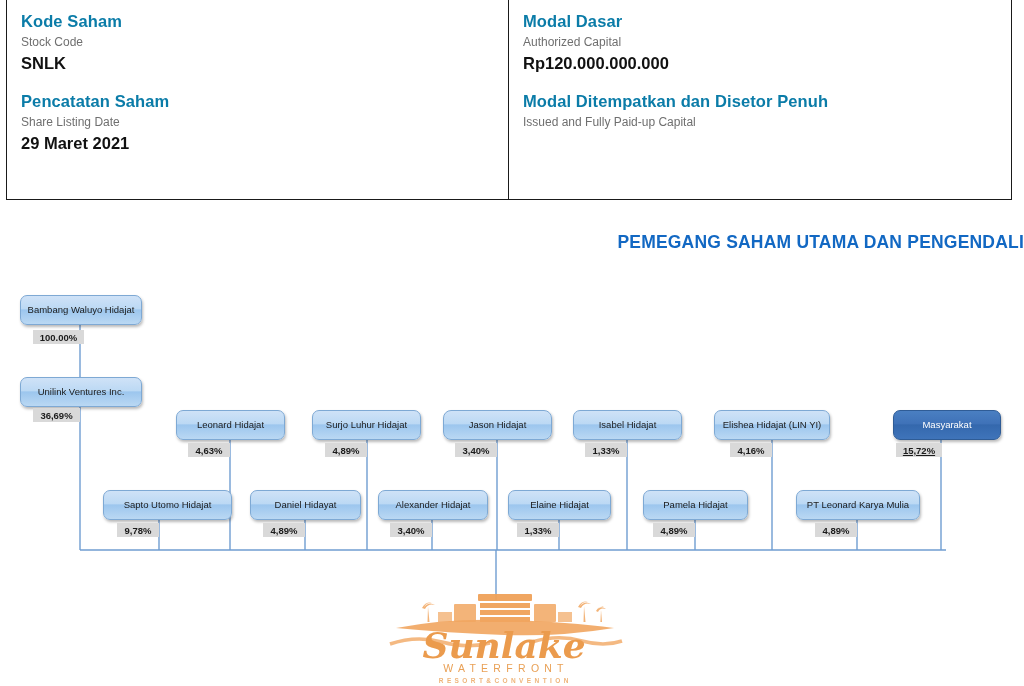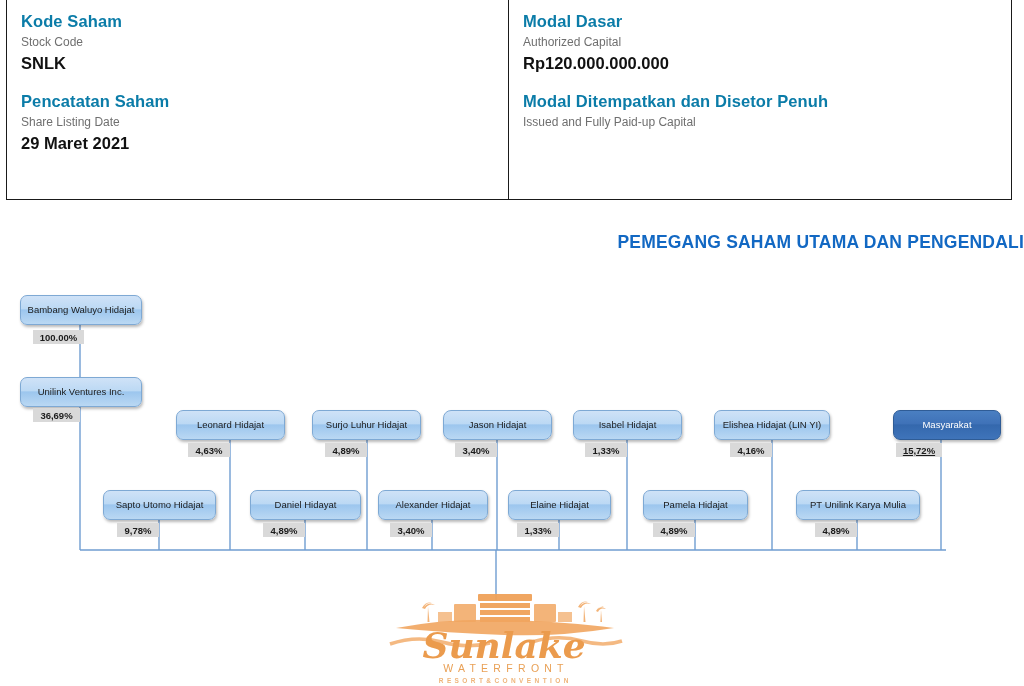--- a/index.html
+++ b/index.html
@@ -181,21 +181,21 @@
     <span>4,16%</span>
   </div>
 
   <div class="node dark" style="left:881px;top:410px;width:108px;margin-left:12px;">
     <span>Masyarakat</span>
   </div>
   <div class="pct" style="left:896px;top:443px;width:46px;text-decoration:underline;">
     <span>15,72%</span>
   </div>
 
-  <div class="node" style="left:103px;top:490px;width:113px;">
+  <div class="node" style="left:103px;top:490px;width:129px;">
     <span>Sapto Utomo Hidajat</span>
   </div>
   <div class="pct" style="left:117px;top:523px;width:42px;">
     <span>9,78%</span>
   </div>
 
   <div class="node" style="left:250px;top:490px;width:111px;">
     <span>Daniel Hidayat</span>
   </div>
   <div class="pct" style="left:263px;top:523px;width:42px;">
@@ -217,21 +217,21 @@
   </div>
 
   <div class="node" style="left:643px;top:490px;width:105px;">
     <span>Pamela Hidajat</span>
   </div>
   <div class="pct" style="left:653px;top:523px;width:42px;">
     <span>4,89%</span>
   </div>
 
   <div class="node" style="left:796px;top:490px;width:124px;">
-    <span>PT Unilink Karya Mulia</span>
+    <span>PT Leonard Karya Mulia</span>
   </div>
   <div class="pct" style="left:815px;top:523px;width:42px;">
     <span>4,89%</span>
   </div>
 </div>
 
 <div id="logo">
   <svg width="245" height="108" viewBox="0 0 245 108">
 
     <g fill="#f0a259" opacity="0.95">

